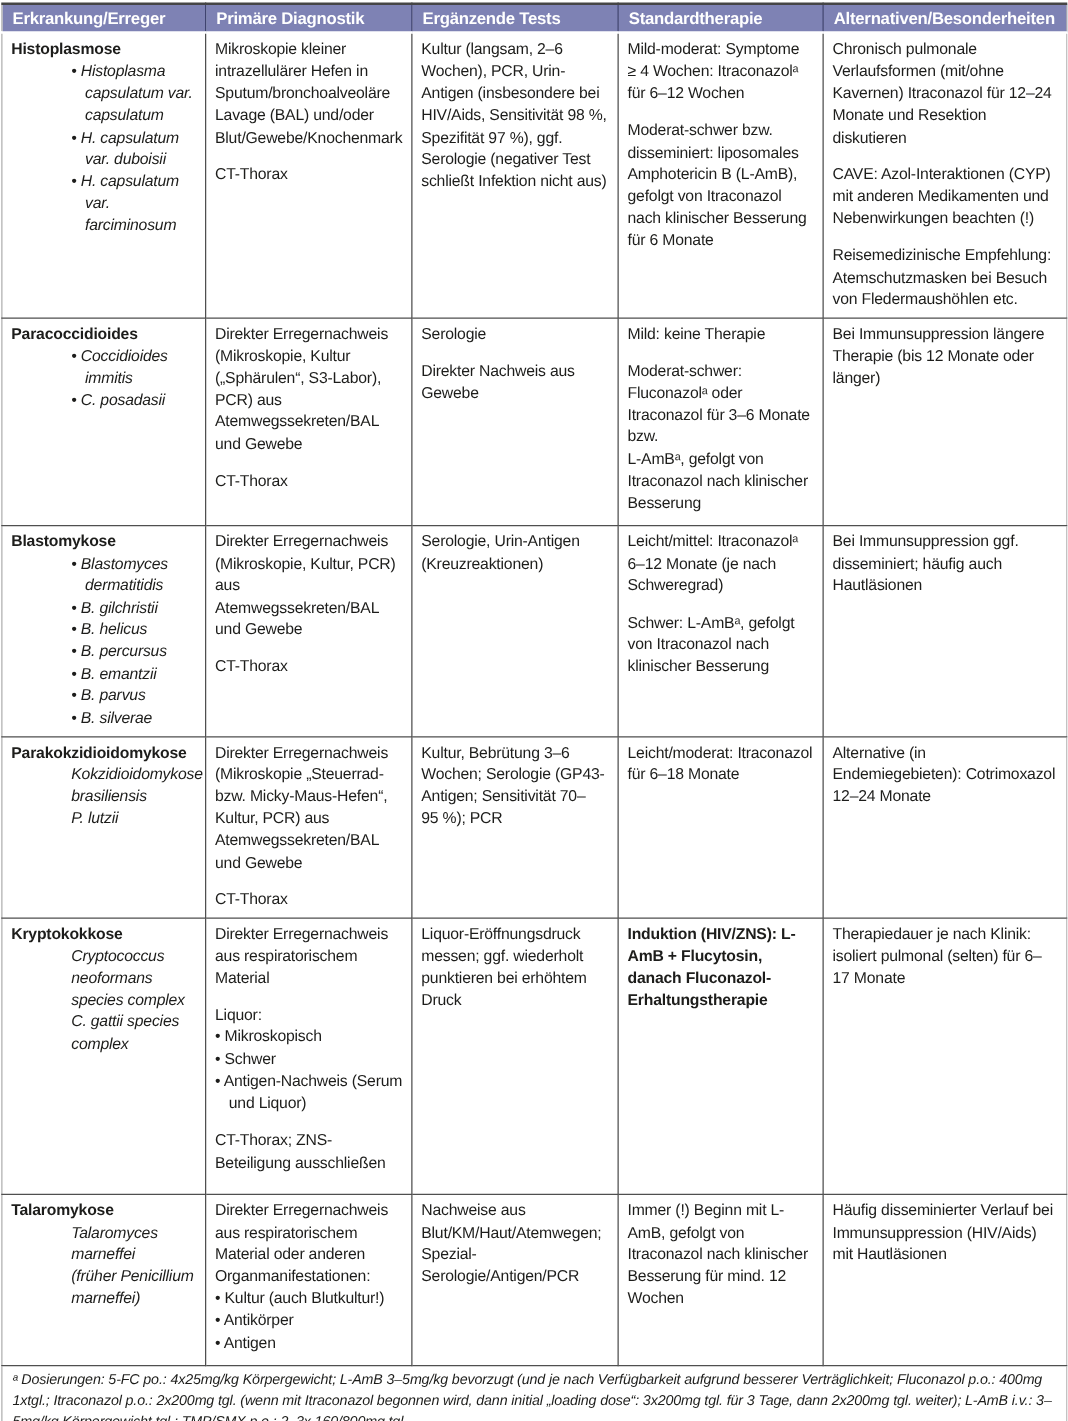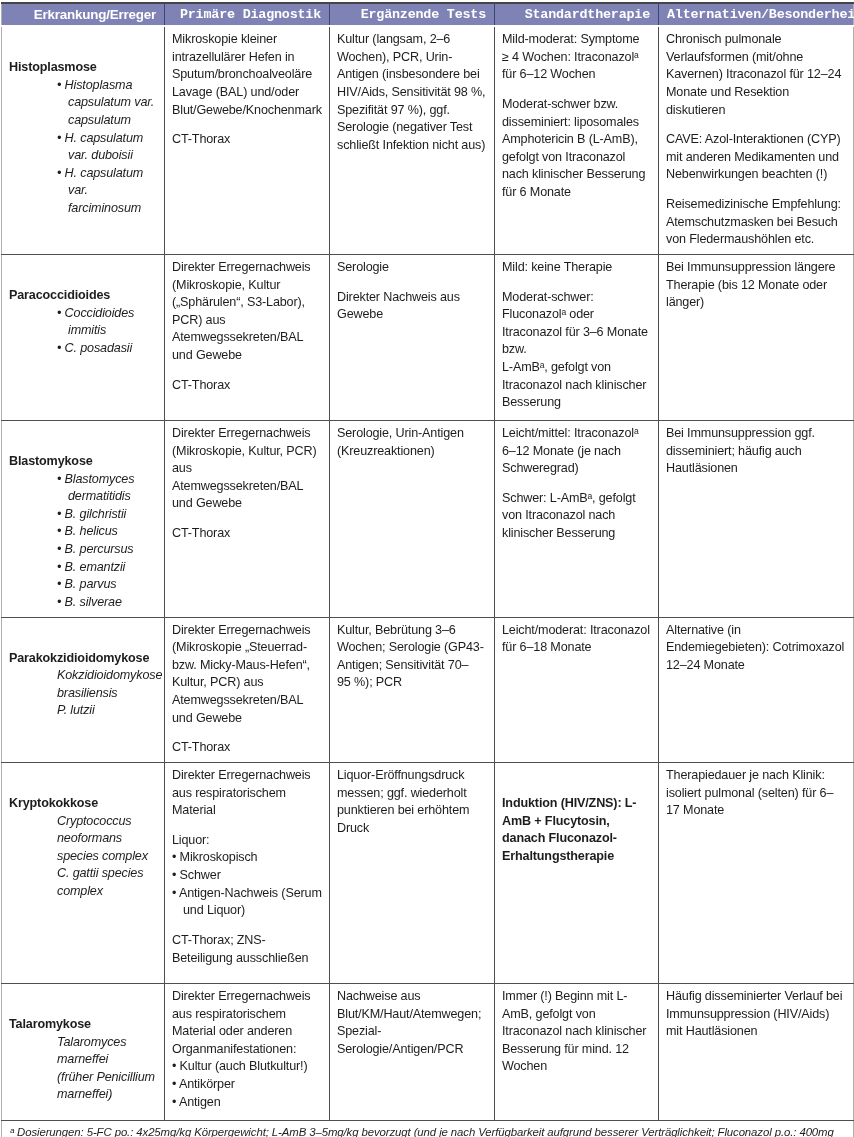--- a/index.html
+++ b/index.html
@@ -14,25 +14,25 @@
     border-top:2px solid #454545;
     border-bottom:2px solid #454545;
     border-left:1px solid #b0b0b0;
     border-right:1px solid #b0b0b0;
   }
   col.c1{width:163px} col.c2{width:165px} col.c3{width:165px} col.c4{width:164px} col.c5{width:195px}
   thead tr { height:23px; }
   th {
     background:var(--header-bg, #7e82b4);
     color:#ffffff; font-weight:bold; font-size:13.4px;
-    text-align:right; vertical-align:middle;
+    text-align:left; vertical-align:middle;
     padding:2px 8px; letter-spacing:-0.2px;
     border-bottom:2px solid #ffffff;
   }
-  th + th { border-left:1px solid var(--header-divider, #3f436f);font-family:Liberation Mono, monospace; }
+  th + th { border-left:1px solid var(--header-divider, #3f436f); }
   td {
     vertical-align:top;
     border:1px solid #4f4f4f;
     padding:4px 7px 5px 7px;
     font-size:12.6px; line-height:1.4; letter-spacing:-0.15px;
   }
   tbody tr td:first-child { border-left-color:#b0b0b0; }
   tbody tr td:last-child  { border-right-color:#b0b0b0;margin-left:48px; }
   #rows tr:nth-child(1){height:216px}
   #rows tr:nth-child(2){height:166px}
@@ -41,21 +41,21 @@
   #rows tr:nth-child(5){height:221px}
   #rows tr:nth-child(6){height:137px}
   tfoot tr { height:52px; }
   tfoot td {
     border-left-color:#b0b0b0; border-right-color:#b0b0b0;
     font-style:italic; font-size:11.4px; line-height:1.5; letter-spacing:-0.1px;
     padding:3px 8px;
   }
   .para { white-space:pre-line; }
   .para.gap { margin-top:12px; }
-  .para.b { font-weight:bold;margin-top:28px; }
+  .para.b { font-weight:bold; }
   .para.i { font-style:italic;margin-left:48px; }
   .para.li { padding-left:11px; text-indent:-11px; }
 </style>
 </head>
 <body>
 
 <div class="page">
   <table>
     <colgroup>
       <col class="c1">

